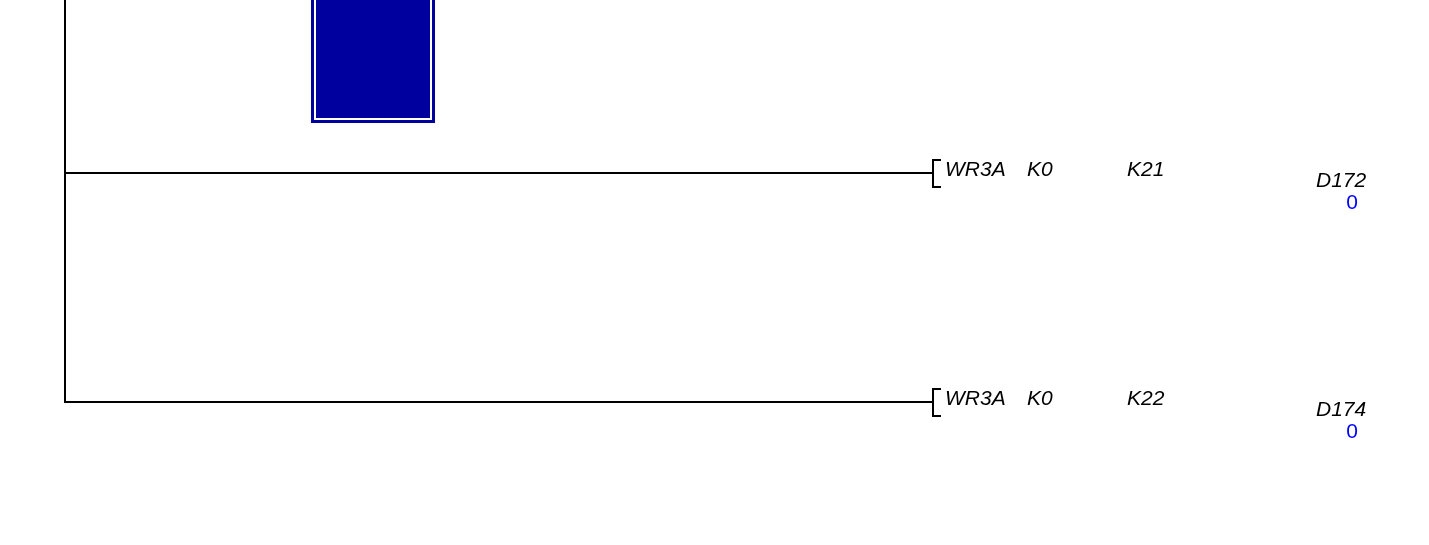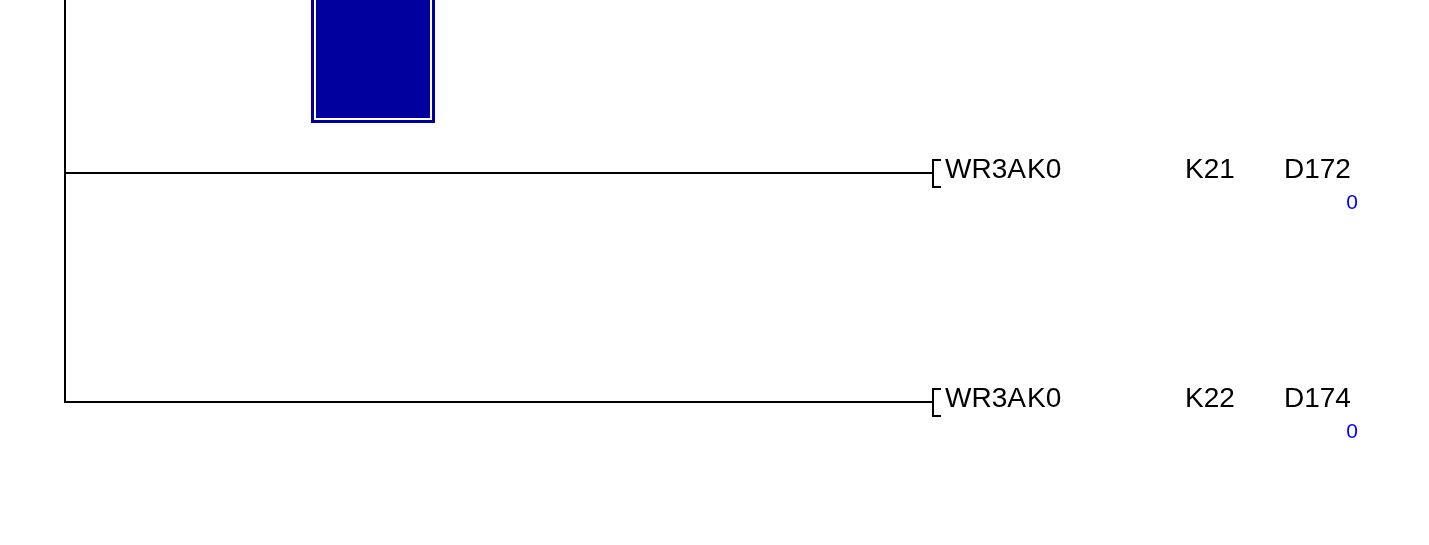--- a/index.html
+++ b/index.html
@@ -67,29 +67,30 @@
     width: 9px;
     height: 29px;
     border-left: 2px solid var(--wire, #000000);
     border-top: 2px solid var(--wire, #000000);
     border-bottom: 2px solid var(--wire, #000000);
   }
 
   .op {
     position: absolute;
     top: -14px;
-    font-size: 28px;
+    font-size: 21px;
     line-height: 21px;
     white-space: pre;
     color: var(--text, #000000);
+    font-style: italic;
   }
   .instr { left: 945px; }
   .o1 { left: 1027px; }
-  .o2 { left: 1185px; }
-  .o3 { left: 1284px; }
+  .o2 { left: 1127px; }
+  .o3 { left: 1316px; margin-top: 11px; }
 
   
   .val {
     position: absolute;
     left: 1306px;
     top: 19px;
     width: 52px;
     font-size: 21px;
     line-height: 21px;
     text-align: right;

